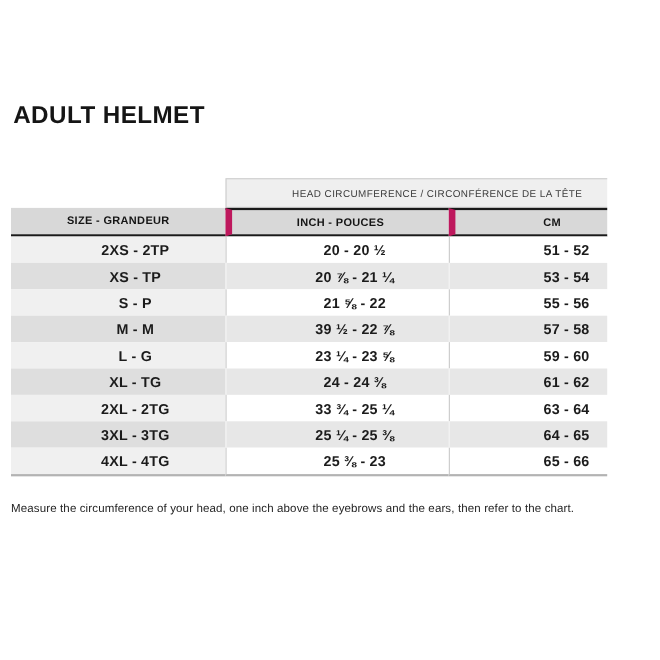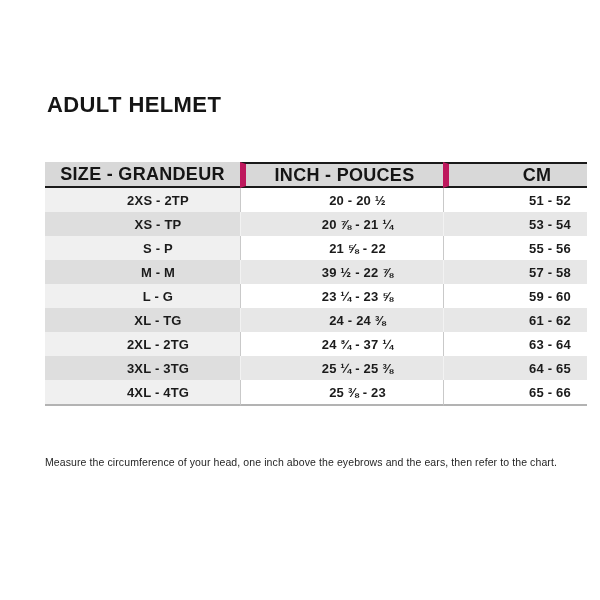--- a/index.html
+++ b/index.html
@@ -8,21 +8,20 @@
     background: #ffffff;
   }
   .canvas {
     position: relative;
     width: 552px;
     height: 600px;
     background: #ffffff;
     font-family: "Liberation Sans", "DejaVu Sans", sans-serif;
     color: #1b1b1b;
     overflow: hidden;
-    margin-left: 35px;
   }
 
   
   .title {
     position: absolute;
     left: 12px;
     top: 92px;
     font-size: 22px;
     font-weight: bold;
     letter-spacing: 0.4px;
@@ -65,21 +64,21 @@
     font-size: 9px;
     letter-spacing: 0.4px;
     color: #3c3c3c;
     font-weight: normal;
   }
 
   
   tr.head-row th {
     background: #d8d8d8;
     height: 22px;
-    font-size: 18px;
+    font-size: 10px;
     font-weight: bold;
     letter-spacing: 0.3px;
     text-align: center;
     vertical-align: middle;
     border-bottom: 2px solid #1a1a1a;
     color: #151515;
   }
   tr.head-row th.top-black { border-top: 2px solid #1a1a1a; }
   tr.head-row th.div-left  { border-left: 6px solid #be185d; }
 
@@ -125,20 +124,24 @@
   </div>
 
   <div class="table-wrap">
     <table>
       <colgroup>
         <col class="c-size">
         <col class="c-inch">
         <col class="c-cm">
       </colgroup>
       <thead>
+        <tr class="span-row">
+          <td class="empty"></td>
+          <td class="span-box" colspan="2">HEAD CIRCUMFERENCE / CIRCONFÉRENCE DE LA TÊTE</td>
+        </tr>
         <tr class="head-row">
           <th>SIZE - GRANDEUR</th>
           <th class="top-black div-left">INCH - POUCES</th>
           <th class="top-black div-left">CM</th>
         </tr>
       </thead>
       <tbody>
           <tr>
             <td class="col-size">2XS - 2TP</td>
             <td class="col-inch">20 - 20 ½</td>
@@ -164,21 +167,21 @@
             <td class="col-inch">23 ¼ - 23 ⅝</td>
             <td class="col-cm">59 - 60</td>
           </tr>
           <tr>
             <td class="col-size">XL - TG</td>
             <td class="col-inch">24 - 24 ⅜</td>
             <td class="col-cm">61 - 62</td>
           </tr>
           <tr>
             <td class="col-size">2XL - 2TG</td>
-            <td class="col-inch">24 ¾ - 37 ¼</td>
+            <td class="col-inch">33 ¾ - 25 ¼</td>
             <td class="col-cm">63 - 64</td>
           </tr>
           <tr>
             <td class="col-size">3XL - 3TG</td>
             <td class="col-inch">25 ¼ - 25 ⅜</td>
             <td class="col-cm">64 - 65</td>
           </tr>
           <tr>
             <td class="col-size">4XL - 4TG</td>
             <td class="col-inch">25 ⅜ - 23</td>

